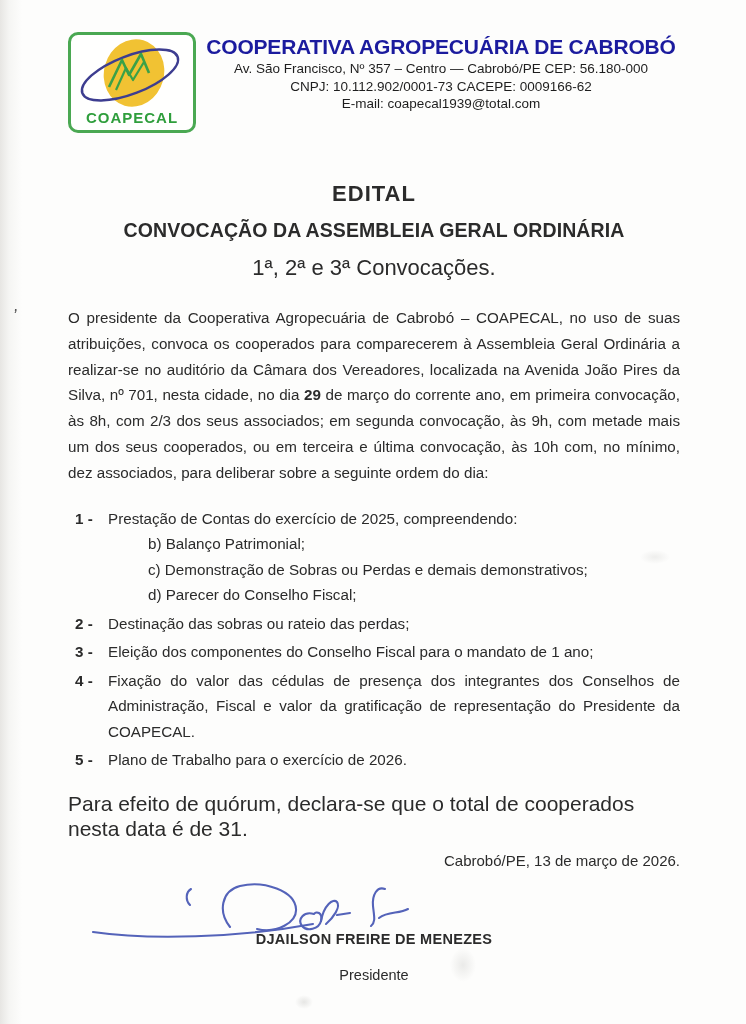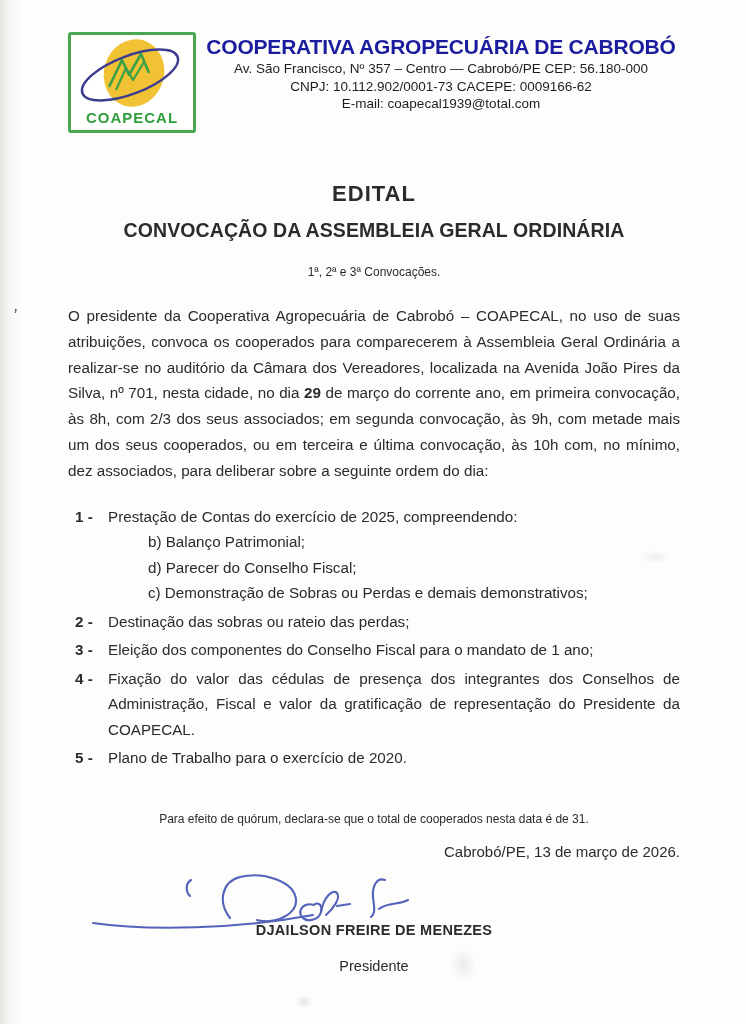--- a/index.html
+++ b/index.html
@@ -12,21 +12,21 @@
     color:#2b2b2b;
     overflow:hidden;
   }
   .content{padding:30px 66px 0 68px;}
 
   
   .header{display:flex;align-items:flex-start;}
   .logo{
     width:122px;height:95px;flex:0 0 auto;
     border:3px solid #4aa852;background:#fffffe;
-    position:relative;border-radius:3px;margin-top:2px;
+    position:relative;border-radius:10px;margin-top:2px;
   }
   .logo svg{position:absolute;left:0;top:0;}
   .logo-text{
     position:absolute;left:0;right:0;bottom:4px;
     text-align:center;font-weight:bold;font-size:15px;
     color:#2f9e3c;letter-spacing:1px;
   }
   .head-text{flex:1;text-align:center;padding-top:4px;padding-left:6px;}
   .org-name{
     color:#1b1b9e;font-weight:bold;font-size:21px;
@@ -36,37 +36,37 @@
 
   
   .title-main{
     margin-top:48px;text-align:center;
     font-size:22px;font-weight:bold;letter-spacing:1px;
   }
   .title-sub{
     margin-top:12px;text-align:center;
     font-size:19.5px;font-weight:bold;letter-spacing:0.1px;
   }
-  .title-calls{margin-top:23px;text-align:center;font-size:12px;}
+  .title-calls{margin-top:13px;text-align:center;font-size:22px;}
 
   
   .paragraph{
     margin-top:24px;
     font-size:15.2px;line-height:25.8px;
     text-align:justify;
   }
   .paragraph b{font-weight:bold;}
 
   .agenda{margin-top:20px;font-size:15.2px;line-height:25.5px;}
   .agenda-item{display:flex;margin-top:3px;}
   .agenda-num{flex:0 0 33px;padding-left:7px;font-weight:bold;white-space:nowrap;}
   .agenda-text{flex:1;text-align:justify;}
   .agenda-sub{margin-left:40px;}
 
-  .quorum{margin-top:36px;font-size:12px;line-height:25px;text-align:center;}
+  .quorum{margin-top:18px;font-size:21px;line-height:25px;}
   .dateline{margin-top:7px;text-align:right;font-size:15px;line-height:25px;}
 
   
   .sig-area{position:relative;height:120px;margin-top:6px;}
   .sig-svg{position:absolute;left:20px;top:2px;}
   .signer-name{
     position:absolute;left:0;right:0;top:52px;
     text-align:center;font-size:14.5px;font-weight:bold;letter-spacing:0.3px;
   }
   .signer-title{
@@ -123,43 +123,43 @@
 
     <p class="paragraph"><span>O presidente da Cooperativa Agropecuária de Cabrobó – COAPECAL, no uso de suas atribuições, convoca os cooperados para comparecerem à Assembleia Geral Ordinária a realizar-se no auditório da Câmara dos Vereadores, localizada na Avenida João Pires da Silva, nº 701, nesta cidade, no dia </span><b>29</b><span> de março do corrente ano, em primeira convocação, às 8h, com 2/3 dos seus associados; em segunda convocação, às 9h, com metade mais um dos seus cooperados, ou em terceira e última convocação, às 10h com, no mínimo, dez associados, para deliberar sobre a seguinte ordem do dia:</span></p>
 
     <div class="agenda">
 
       <div class="agenda-item">
         <span class="agenda-num">1 -</span>
         <span class="agenda-text">
           <span>Prestação de Contas do exercício de 2025, compreendendo:</span>
           <div class="agenda-sub">b) Balanço Patrimonial;</div>
+          <div class="agenda-sub">c) Demonstração de Sobras ou Perdas e demais demonstrativos;</div>
           <div class="agenda-sub">d) Parecer do Conselho Fiscal;</div>
-          <div class="agenda-sub">c) Demonstração de Sobras ou Perdas e demais demonstrativos;</div>
         </span>
       </div>
 
       <div class="agenda-item">
         <span class="agenda-num">2 -</span>
         <span class="agenda-text">Destinação das sobras ou rateio das perdas;</span>
       </div>
 
       <div class="agenda-item">
         <span class="agenda-num">3 -</span>
         <span class="agenda-text">Eleição dos componentes do Conselho Fiscal para o mandato de 1 ano;</span>
       </div>
 
       <div class="agenda-item">
         <span class="agenda-num">4 -</span>
         <span class="agenda-text">Fixação do valor das cédulas de presença dos integrantes dos Conselhos de Administração, Fiscal e valor da gratificação de representação do Presidente da COAPECAL.</span>
       </div>
 
       <div class="agenda-item">
         <span class="agenda-num">5 -</span>
-        <span class="agenda-text">Plano de Trabalho para o exercício de 2020.</span>
+        <span class="agenda-text">Plano de Trabalho para o exercício de 2026.</span>
       </div>
 
     </div>
 
     <div class="quorum">Para efeito de quórum, declara-se que o total de cooperados nesta data é de 31.</div>
     <div class="dateline">Cabrobó/PE, 13 de março de 2026.</div>
 
     <div class="sig-area">
       <svg class="sig-svg" width="360" height="62" viewBox="0 0 360 62">
         <g fill="none" stroke="#4656b4" stroke-width="2.1" stroke-linecap="round" opacity="0.92">

